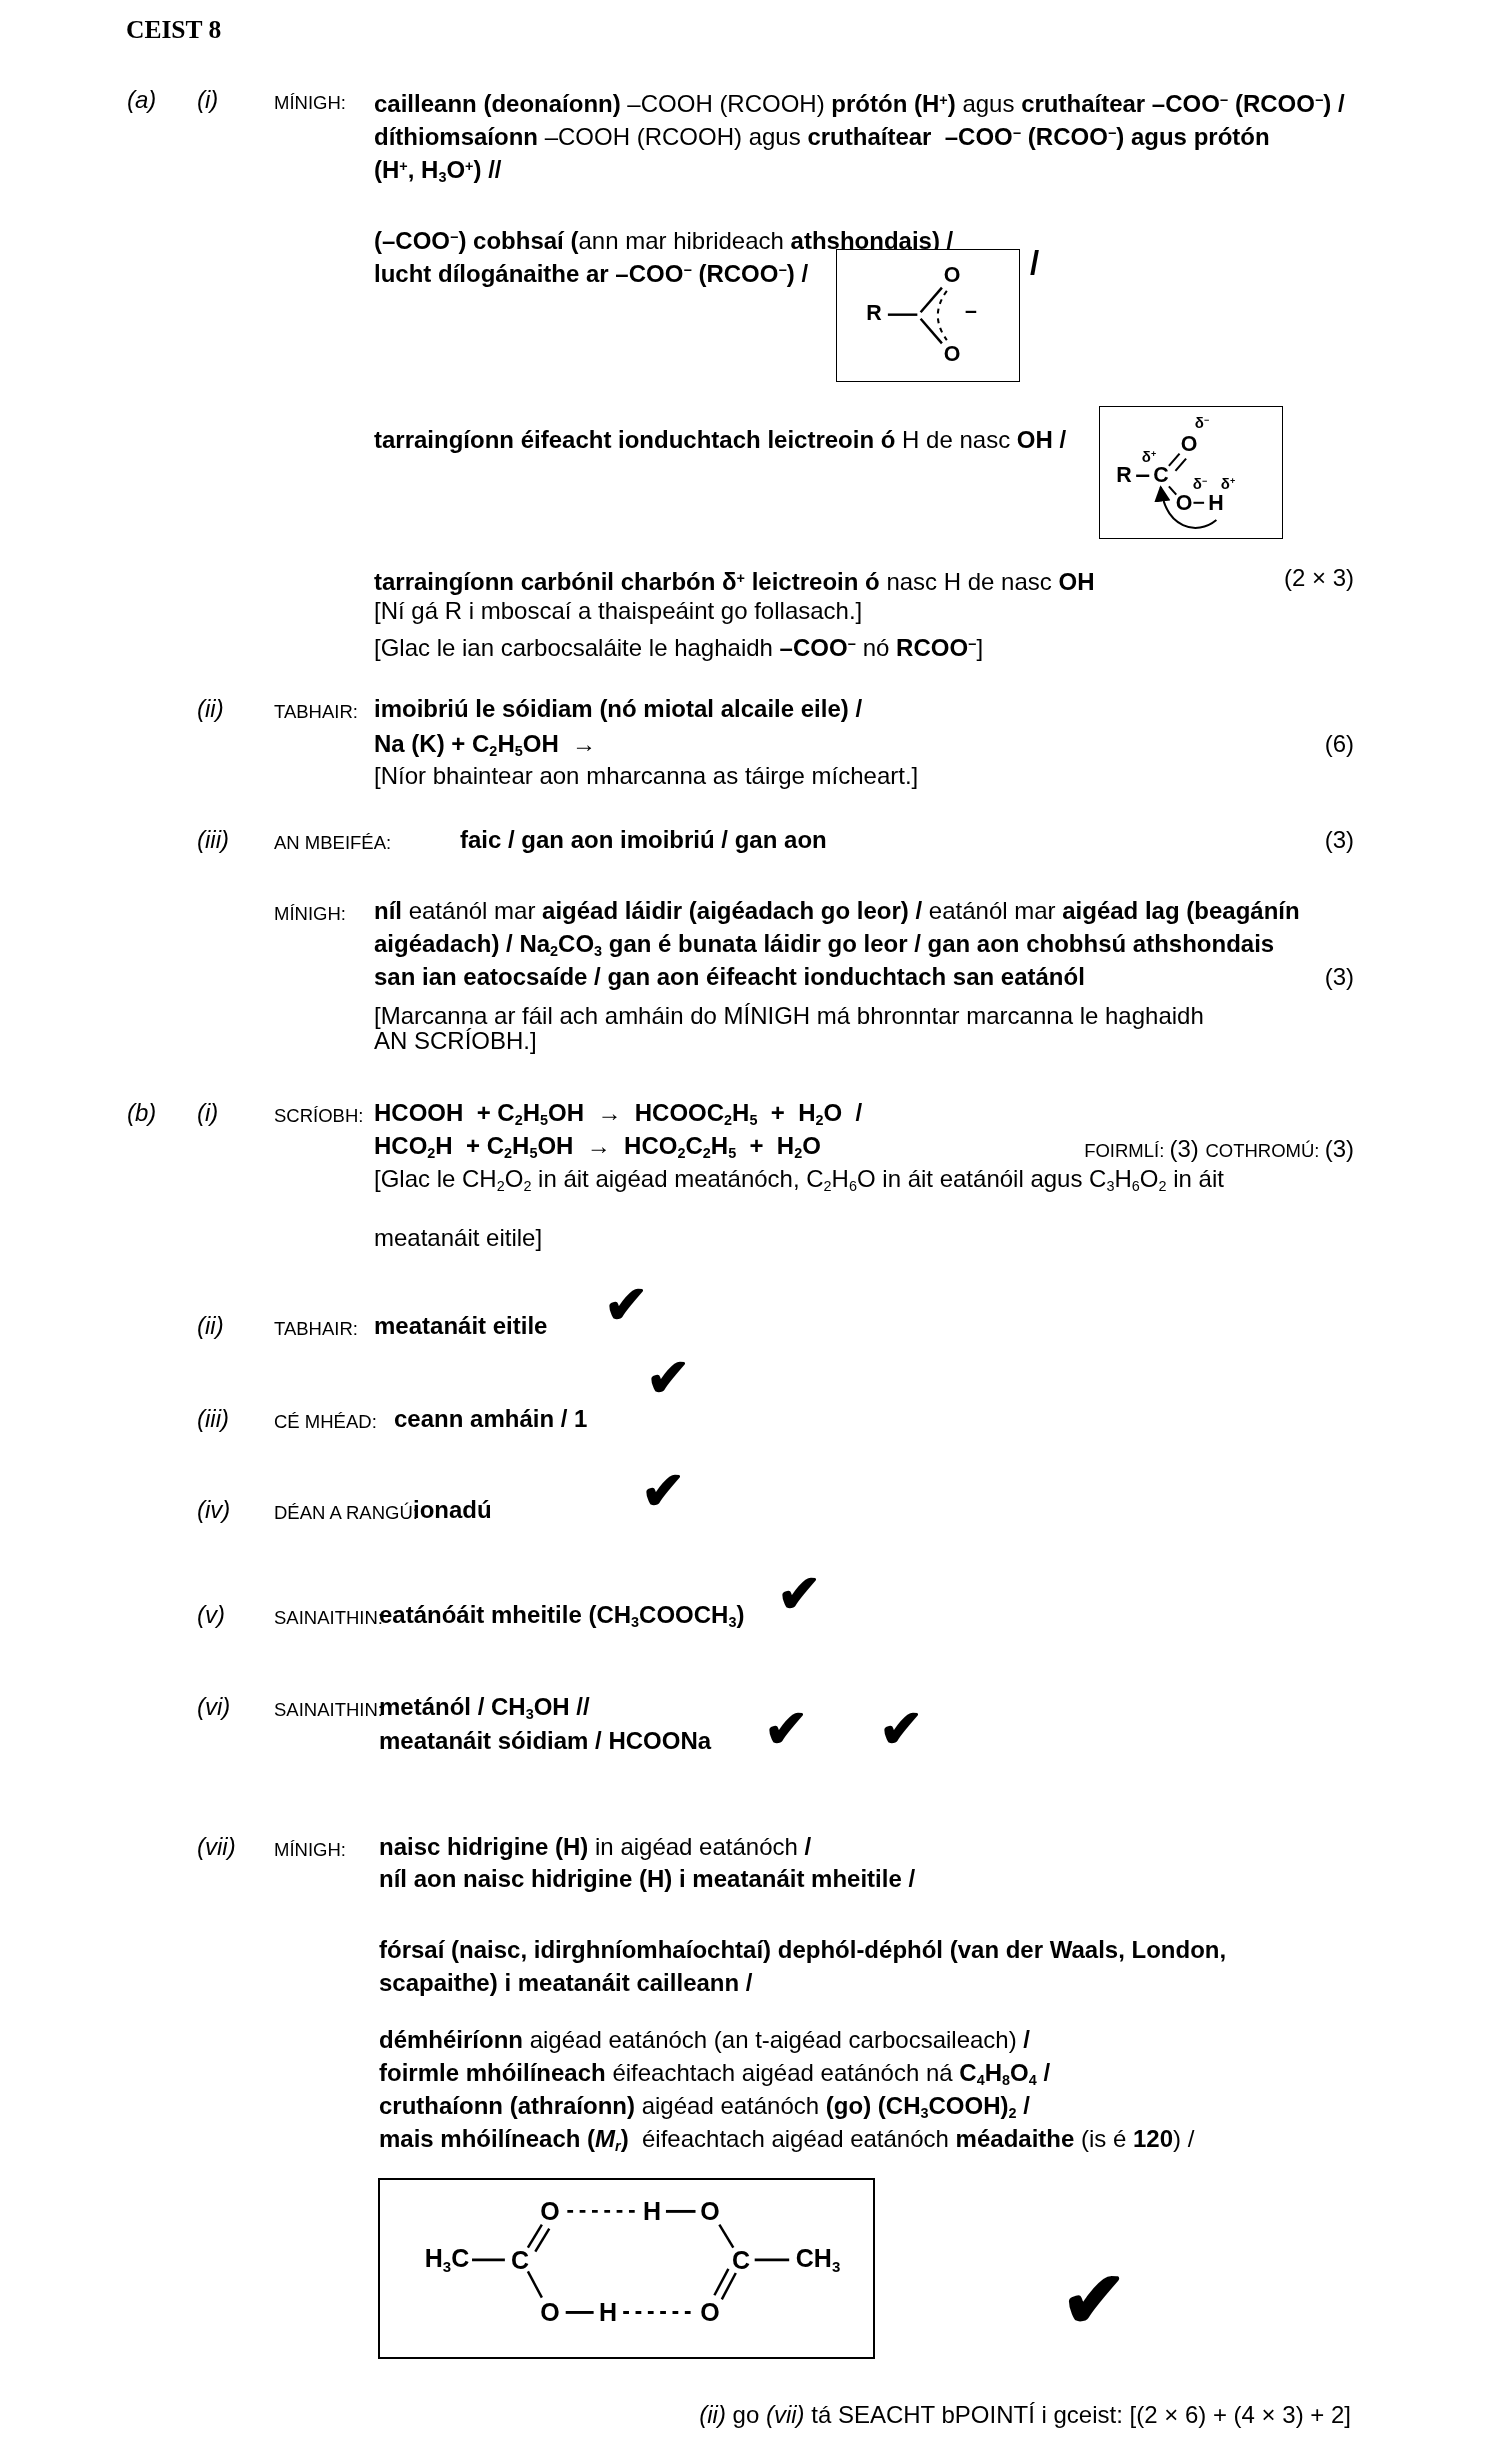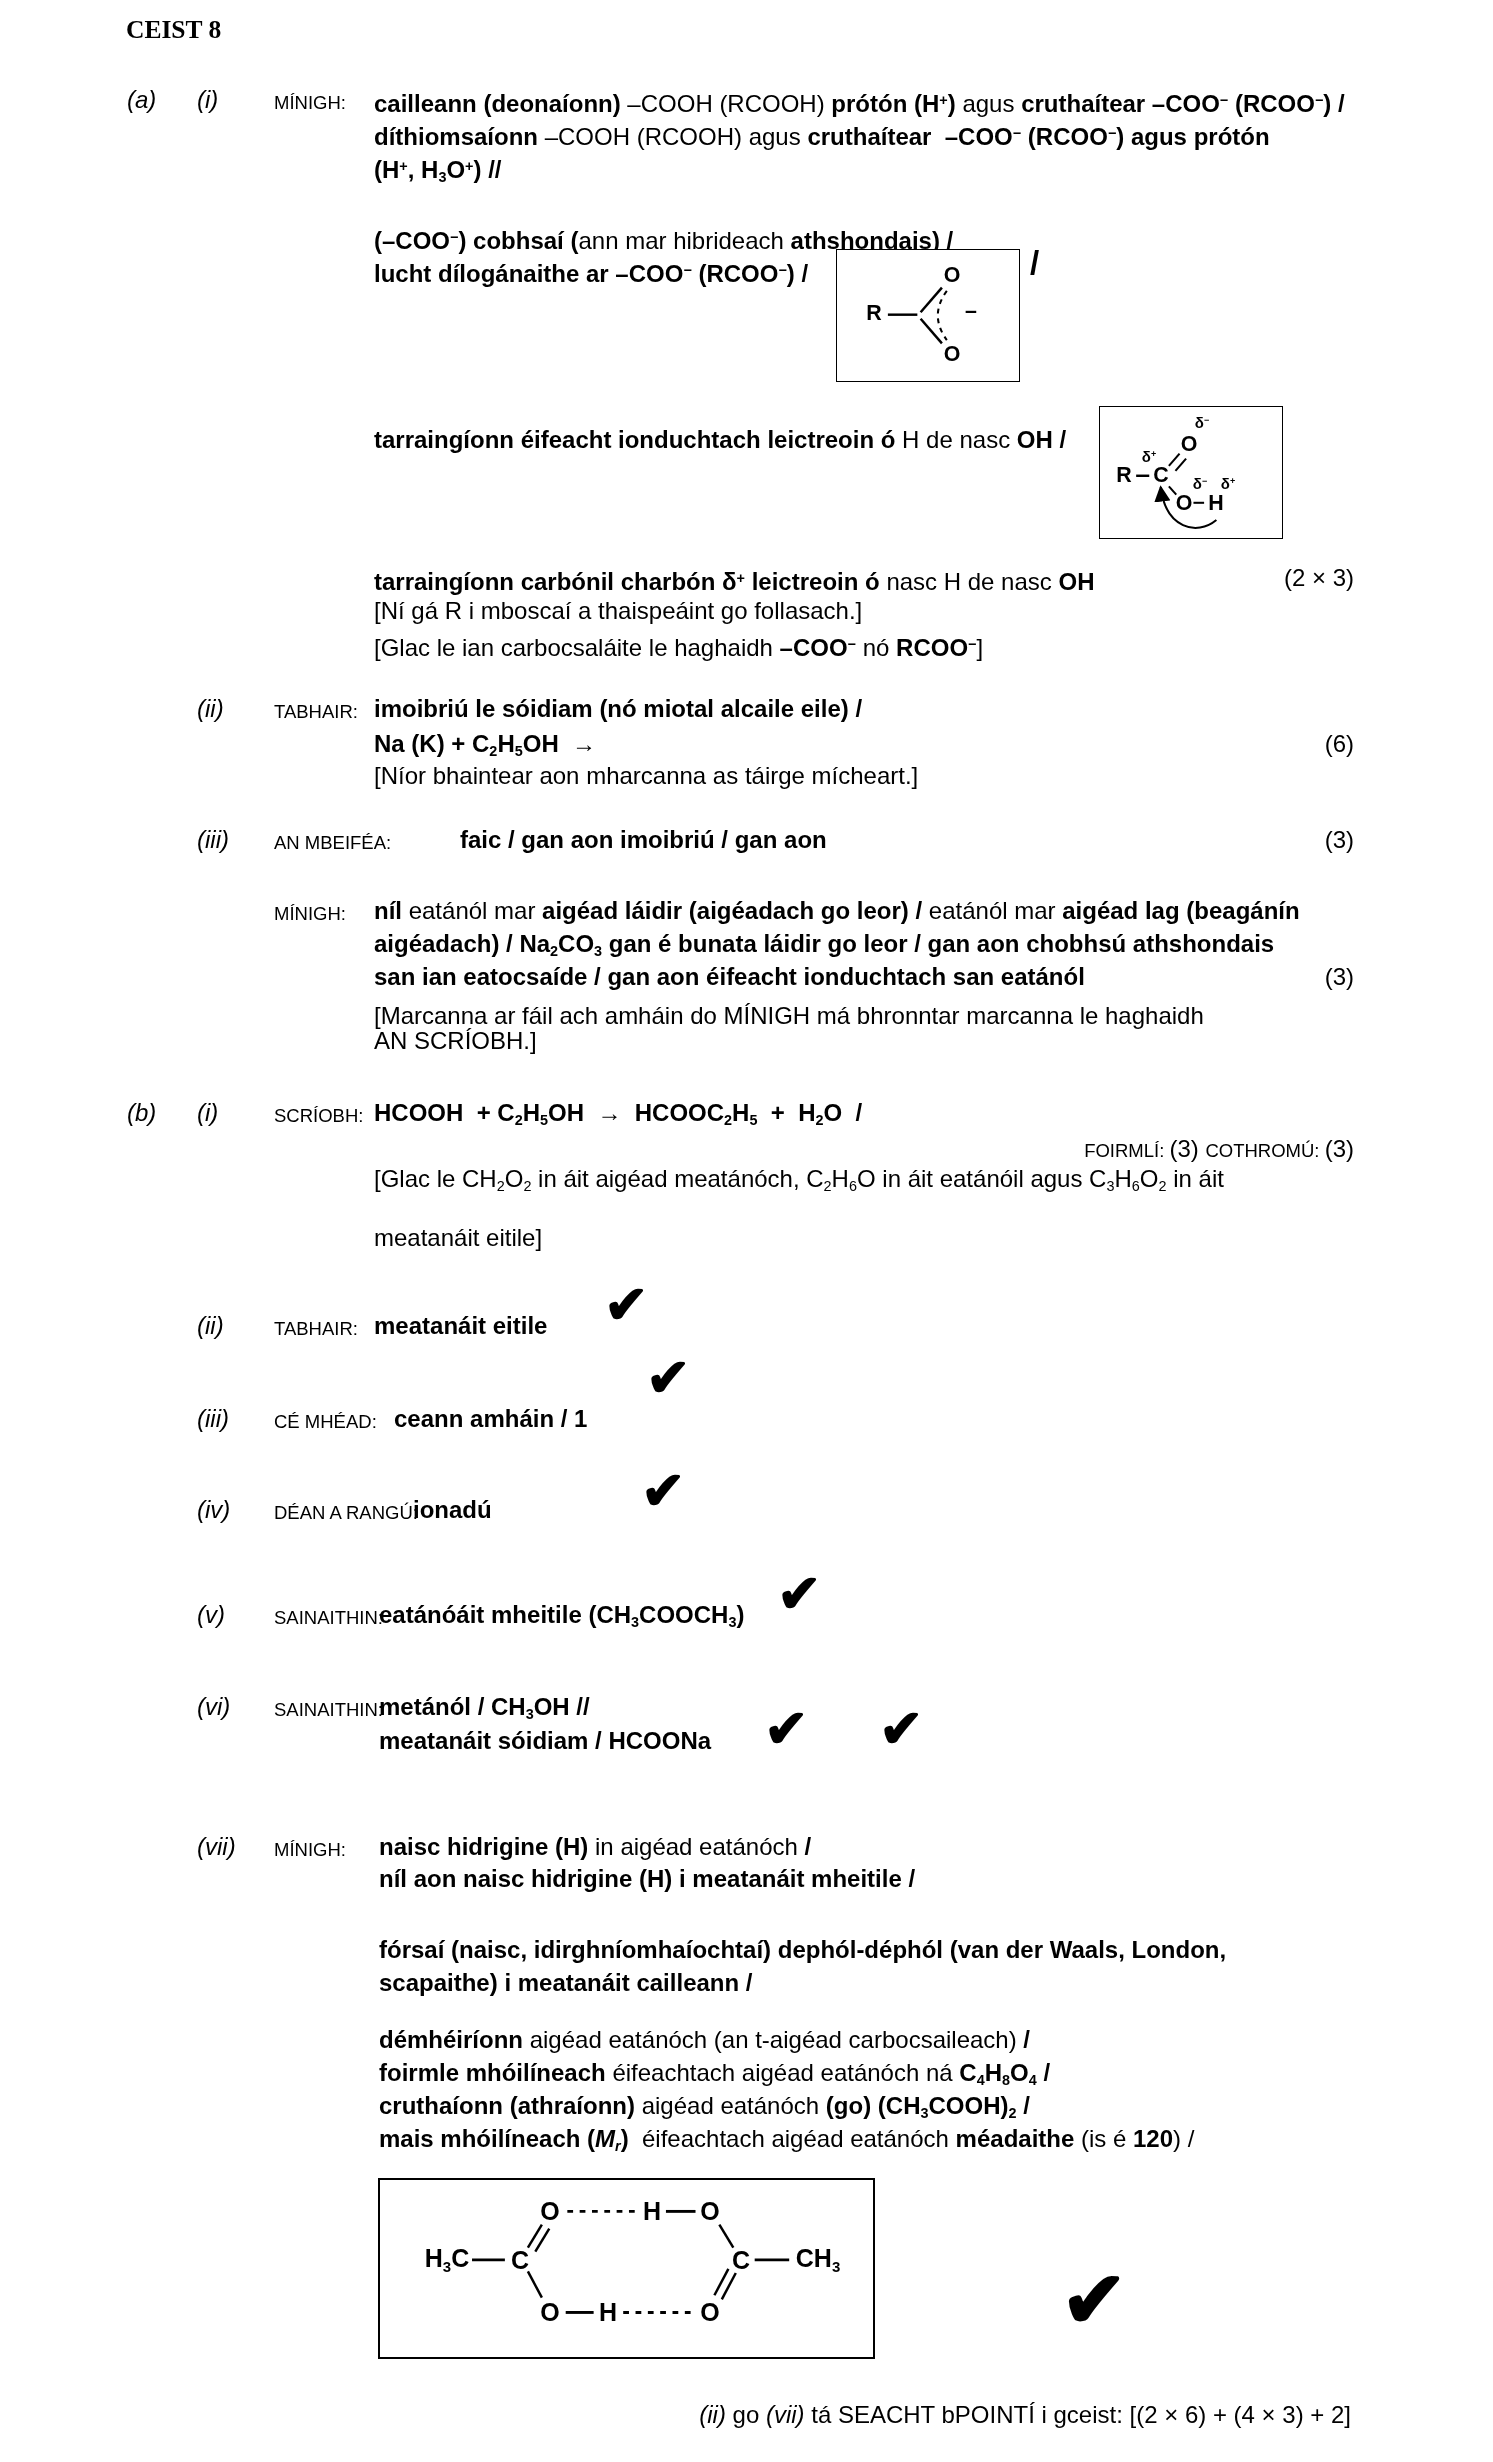--- a/index.html
+++ b/index.html
@@ -105,20 +105,21 @@
   <div class="ln" style="left:374px;top:929px;"><span class="seg-b">aigéadach) / Na<sub>2</sub>CO<sub>3</sub> gan é bunata láidir go leor / gan aon chobhsú athshondais</span></div>
   <div class="ln" style="left:374px;top:962px;"><span class="seg-b">san ian eatocsaíde / gan aon éifeacht ionduchtach san eatánól</span></div>
   <div class="mark" style="top:962px;">(3)</div>
   <div class="ln" style="left:374px;top:1001px;"><span class="seg-r">[Marcanna ar fáil ach amháin do MÍNIGH má bhronntar marcanna le haghaidh</span></div>
   <div class="ln" style="left:374px;top:1026px;"><span class="seg-r">AN SCRÍOBH.]</span></div>
 
   <div class="pn" style="left:127px;top:1098px;">(b)</div>
   <div class="pn" style="left:197px;top:1098px;">(i)</div>
   <div class="lab" style="left:274px;top:1103px;">SCRÍOBH:</div>
   <div class="ln" style="left:374px;top:1098px;"><span class="seg-b">HCOOH  + C<sub>2</sub>H<sub>5</sub>OH  →  HCOOC<sub>2</sub>H<sub>5</sub>  +  H<sub>2</sub>O  /</span></div>
+  <div class="ln" style="left:374px;top:1131px;"><span class="seg-b">HCO<sub>2</sub>H  + C<sub>2</sub>H<sub>5</sub>OH  →  HCO<sub>2</sub>C<sub>2</sub>H<sub>5</sub>  +  H<sub>2</sub>O</span></div>
   <div class="mark" style="top:1134px;"><span class="seg-sc">FOIRMLÍ: </span><span class="seg-r">(3) </span><span class="seg-sc">COTHROMÚ: </span><span class="seg-r">(3)</span></div>
   <div class="ln" style="left:374px;top:1164px;"><span class="seg-r">[Glac le CH<sub>2</sub>O<sub>2</sub> in áit aigéad meatánóch, C<sub>2</sub>H<sub>6</sub>O in áit eatánóil agus C<sub>3</sub>H<sub>6</sub>O<sub>2</sub> in áit</span></div>
   <div class="ln" style="left:374px;top:1195px;margin-top:28px;"><span class="seg-r">meatanáit eitile]</span></div>
 
   <div class="pn" style="left:197px;top:1311px;">(ii)</div>
   <div class="lab" style="left:274px;top:1316px;">TABHAIR:</div>
   <div class="ln" style="left:374px;top:1311px;"><span class="seg-b">meatanáit eitile</span></div>
   <div class="chk" style="left:604px;top:1278px;">✔</div>
 
   <div class="pn" style="left:197px;top:1404px;">(iii)</div>

